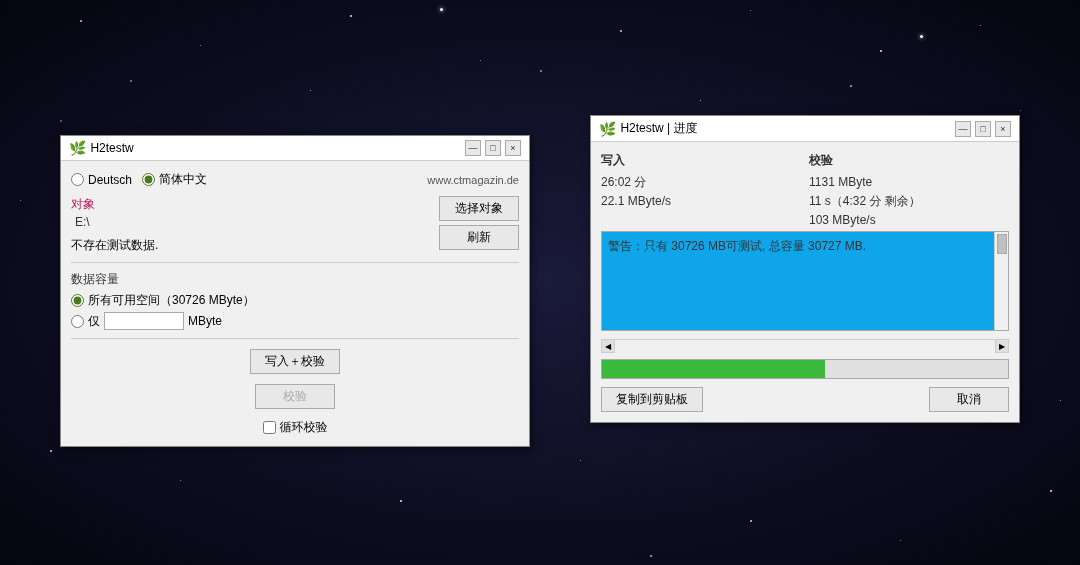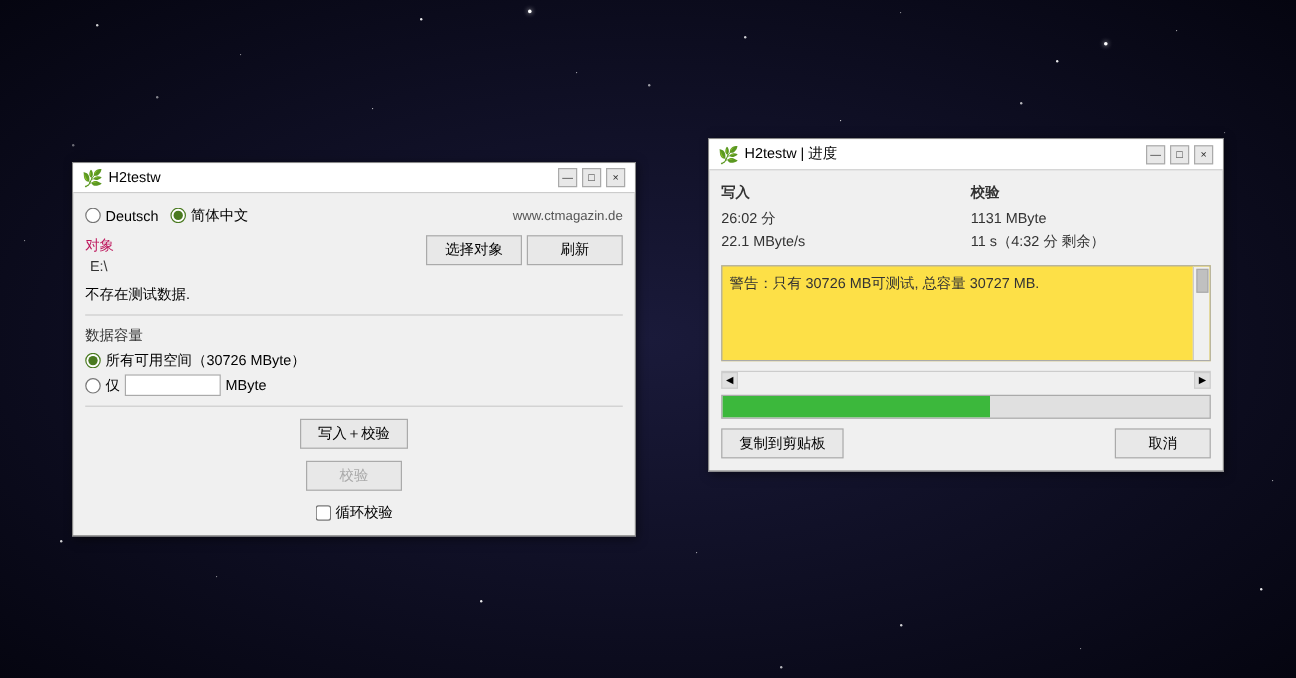--- a/index.html
+++ b/index.html
@@ -121,21 +121,21 @@
       justify-content: space-between;
       align-items: flex-start;
     }
 
     .left-col {
       flex: 1;
     }
 
     .right-col {
       display: flex;
-      flex-direction: row;
+      flex-direction: column;
       gap: 4px;
       margin-left: 10px;
     }
 
     .btn {
       background: #e8e8e8;
       border: 1px solid #aaa;
       padding: 3px 14px;
       font-size: 12px;
       cursor: pointer;
@@ -197,21 +197,20 @@
       width: 430px;
     }
 
     .win2-body {
       padding: 10px;
     }
 
     .progress-section {
       display: flex;
       gap: 8px;
-      margin-bottom: 10px;
     }
 
     .progress-col {
       flex: 1;
     }
 
     .progress-col-title {
       font-size: 12px;
       font-weight: bold;
       color: #333;
@@ -219,22 +218,22 @@
     }
 
     .progress-value {
       font-size: 12px;
       color: #333;
       line-height: 1.6;
     }
 
     .log-area {
       border: 1px solid #aaa;
-      background: #fde047;
-      height: 80px;
+      background: #0ea5e9;
+      height: 100px;
       padding: 6px;
       font-size: 12px;
       color: #333;
       margin-bottom: 8px;
       overflow-y: auto;
       position: relative;
     }
 
     .scrollbar-v {
       position: absolute;
@@ -428,20 +427,21 @@
     <div class="progress-section">
       <div class="progress-col">
         <div class="progress-col-title">写入</div>
         <div class="progress-value">26:02 分</div>
         <div class="progress-value">22.1 MByte/s</div>
       </div>
       <div class="progress-col">
         <div class="progress-col-title">校验</div>
         <div class="progress-value">1131 MByte</div>
         <div class="progress-value">11 s（4:32 分 剩余）</div>
+        <div class="progress-value">103 MByte/s</div>
       </div>
     </div>
 
     <div style="position:relative;">
       <div class="log-area">
         <span>警告：只有 30726 MB可测试, 总容量 30727 MB.</span>
         <div class="scrollbar-v">
           <div class="scrollbar-thumb"></div>
         </div>
       </div>

